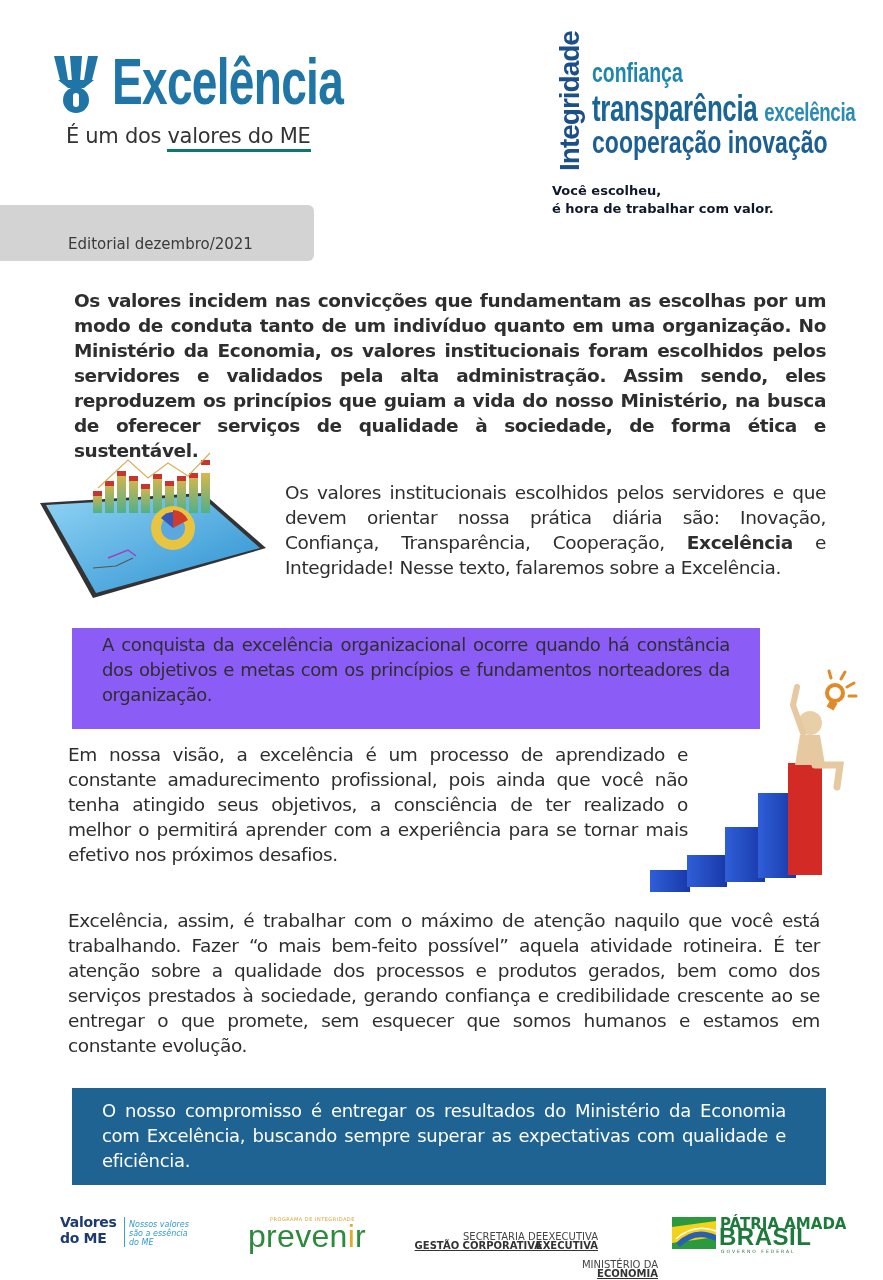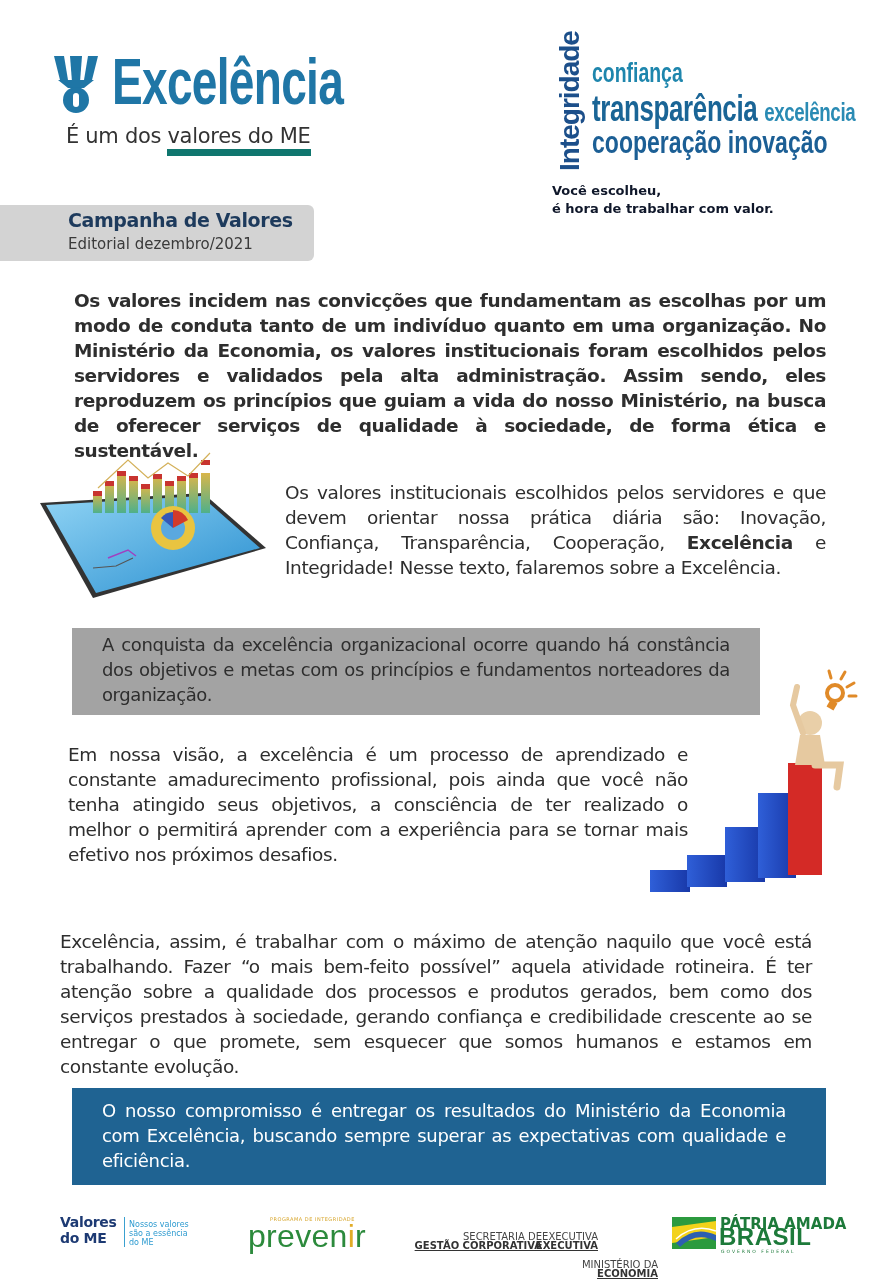--- a/index.html
+++ b/index.html
@@ -16,21 +16,21 @@
       font-family: "Liberation Sans", sans-serif; font-weight: bold;
       font-size: 64px; line-height: 76px; color: #1f76a6;
       transform: scaleX(0.72); transform-origin: left center; letter-spacing: -1px;
       white-space: nowrap;
     }
     .excel-sub {
       position: absolute; left: 14px; top: 80px; white-space: nowrap;
       font-family: "DejaVu Sans", sans-serif; font-size: 21px; color: #333;
       letter-spacing: -0.3px;
     }
-    .excel-sub .ul { border-bottom: 7px solid #0f766e; padding-bottom: 1px; }
+    .excel-sub .ul { border-bottom: 3px solid #0f766e; padding-bottom: 1px; }
 
     
     .values-cloud { left: 552px; top: 58px; width: 290px; height: 115px; }
     .integridade {
       position: absolute; left: -38px; top: 42px; width: 112px; height: 30px;
       transform: rotate(-90deg); transform-origin: center;
       font-family: "Liberation Sans", sans-serif; font-weight: bold; font-size: 28px;
       color: #1c4f8a; letter-spacing: -1px; text-align: center; line-height: 30px;
       white-space: nowrap;
     }
@@ -53,45 +53,45 @@
     .campaign-sub { position: absolute; left: 68px; top: 30px; font-size: 15px; color: #3a3a3a; }
 
     
     .para {
       font-size: 18.5px; line-height: 25px; color: #2e2e2e; text-align: justify;
       letter-spacing: -0.4px;
     }
     .p1 { left: 74px; top: 288px; width: 752px; font-weight: bold; }
     .p2 { left: 285px; top: 480px; width: 541px; }
     .p3 { left: 68px; top: 742px; width: 620px; }
-    .p4 { left: 60px; top: 908px; width: 752px; margin-top: 21px; }
+    .p4 { left: 68px; top: 908px; width: 752px; }
 
     
     .quote-gray {
-      left: 72px; top: 628px; width: 688px; height: 87px; background: #a3a3a3;
+      left: 72px; top: 628px; width: 688px; height: 101px; background: #8b5cf6;
       padding: 4px 30px 0 30px;
     }
     .quote-gray p { font-size: 18px; line-height: 25px; color: #2e2e2e; text-align: justify; letter-spacing: -0.4px; }
 
     
     .quote-blue {
       left: 72px; top: 1088px; width: 754px; height: 97px; background: #1f6392;
       padding: 10px 40px 0 30px;
     }
     .quote-blue p { font-size: 18px; line-height: 25px; color: #ffffff; text-align: justify; letter-spacing: -0.3px; }
 
     
     .ill-tablet { left: 38px; top: 448px; width: 230px; height: 155px; }
     .ill-stairs { left: 645px; top: 665px; width: 215px; height: 230px; }
 
     
     .footer-valores { left: 60px; top: 1214px; width: 140px; height: 40px; }
     .fv-main { position: absolute; left: 0; top: 0; font-weight: bold; font-size: 14px; line-height: 16px; color: #1d3a73; letter-spacing: -0.3px; }
     .fv-sep { position: absolute; left: 64px; top: 3px; width: 1px; height: 30px; background: #3aa0d0; }
-    .fv-tag { position: absolute; left: 69px; top: 6px; font-size: 8px; line-height: 9px; color: #2e9bd0; }
+    .fv-tag { position: absolute; left: 69px; top: 6px; font-style: italic; font-size: 8px; line-height: 9px; color: #2e9bd0; }
 
     .footer-prevenir { left: 248px; top: 1212px; width: 160px; height: 45px; }
     .fp-small { position: absolute; left: 22px; top: 4px; font-size: 5px; letter-spacing: 0.5px; color: #d7a52a; white-space: nowrap; }
     .fp-big { position: absolute; left: 0; top: 6px; font-size: 32px; line-height: 36px; color: #2c8a3c; letter-spacing: 0.3px; font-family: "Liberation Sans", sans-serif; }
     .fp-big .i { color: #e1ac27; }
 
     .footer-orgs { left: 455px; top: 1232px; width: 205px; height: 20px; font-size: 10px; line-height: 9px; color: #444; }
     .org { position: absolute; text-align: right; white-space: nowrap; }
     .org b { font-weight: bold; color: #333; text-decoration: underline; }
 
@@ -122,21 +122,20 @@
   <div class="cloud-line cl1">confiança</div>
   <div class="cloud-line cl2"><span>transparência</span> <small>excelência</small></div>
   <div class="cloud-line cl3">cooperação inovação</div>
 </div>
 <div class="abs tagline">
   <div>Você escolheu,</div>
   <div>é hora de trabalhar com valor.</div>
 </div>
 
 <div class="abs campaign">
-  <div class="campaign-title">Campanha de Valores</div>
   <div class="campaign-sub">Editorial dezembro/2021</div>
 </div>
 
 <p class="abs para p1"><span>Os </span><b>valores</b><span> incidem nas convicções que fundamentam as escolhas por um modo de conduta tanto de um indivíduo quanto em uma organização. No Ministério da Economia, os valores institucionais foram escolhidos pelos servidores e validados pela alta administração. Assim sendo, eles reproduzem os princípios que guiam a vida do nosso Ministério, na busca de oferecer serviços de qualidade à sociedade, de forma ética e sustentável.</span></p>
 
 <svg class="abs ill-tablet" viewBox="0 0 230 155">
   <defs>
     <linearGradient id="scr" x1="0" y1="0" x2="1" y2="1">
       <stop offset="0" stop-color="#8fd3f4"></stop>
         <stop offset="1" stop-color="#2a8fd0"></stop>

